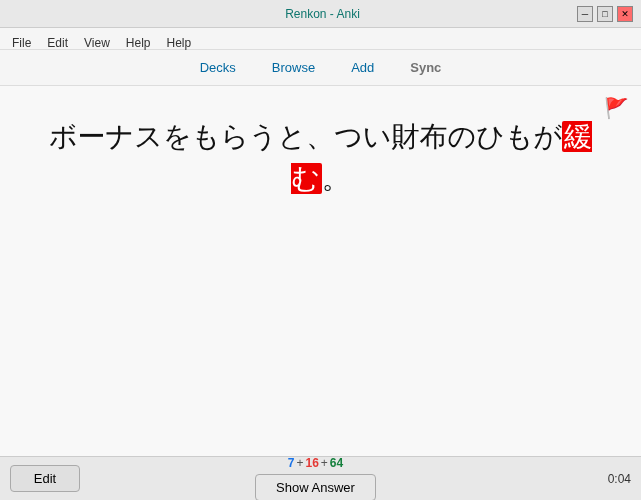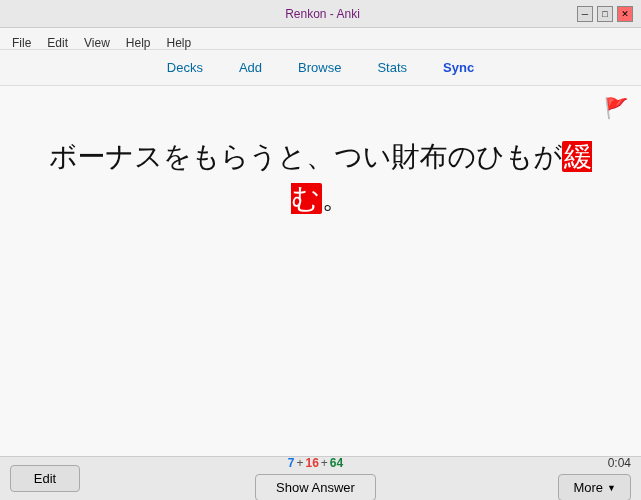--- a/index.html
+++ b/index.html
@@ -22,21 +22,21 @@
       align-items: center;
       justify-content: space-between;
       height: 28px;
       padding: 0 8px;
       user-select: none;
     }
     #title-text {
       flex: 1;
       text-align: center;
       font-size: 12px;
-      color: #701a75;
+      color: #0f766e;
     }
     #window-controls {
       display: flex;
       gap: 4px;
       align-items: center;
     }
     .win-btn {
       width: 16px;
       height: 16px;
       border: 1px solid #888;
@@ -77,21 +77,21 @@
       gap: 8px;
     }
     .nav-item {
       padding: 6px 14px;
       font-size: 13px;
       color: #0369a1;
       cursor: pointer;
       border-radius: 4px;
     }
     .nav-item.active {
-      color: #1d4ed8;
+      color: #737373;
       font-weight: bold;
     }
 
     
     #main-content {
       flex: 1;
       background: #f8f8f8;
       position: relative;
       display: flex;
       align-items: flex-start;
@@ -107,21 +107,20 @@
       font-size: 20px;
       cursor: pointer;
     }
 
     #card-text {
       font-size: 28px;
       color: #111;
       line-height: 1.5;
       text-align: center;
       padding: 0 20px;
-      margin-top: 20px;
     }
 
     .highlight-box {
       background: #e00;
       color: white;
       padding: 0 2px;
       border-radius: 2px;
     }
 
     
@@ -220,23 +219,22 @@
 <div id="menu-bar">
   <div class="menu-item">File</div>
   <div class="menu-item">Edit</div>
   <div class="menu-item">View</div>
   <div class="menu-item">Help</div>
   <div class="menu-item">Help</div>
 </div>
 
 <div id="nav-bar">
   <div class="nav-item">Decks</div>
+  <div class="nav-item">Browse</div>
   <div class="nav-item">Add</div>
-  <div class="nav-item">Browse</div>
-  <div class="nav-item">Stats</div>
   <div class="nav-item active">Sync</div>
 </div>
 
 <div id="main-content">
   <div id="flag-icon">🚩</div>
   <div id="card-text">
     <span>ボーナスをもらうと、つい財布のひもが</span><span class="highlight-box">緩む</span><span>。</span>
   </div>
 </div>
 
@@ -249,18 +247,14 @@
       <span class="count-plus">+</span>
       <span class="count-red">16</span>
       <span class="count-plus">+</span>
       <span class="count-green">64</span>
     </div>
     <button id="show-answer-btn">Show Answer</button>
   </div>
 
   <div id="right-section">
     <span id="timer">0:04</span>
-    <button id="more-btn">
-      <span>More</span>
-      <span class="dropdown-arrow">▼</span>
-    </button>
   </div>
 </div>
 
 </body></html>

